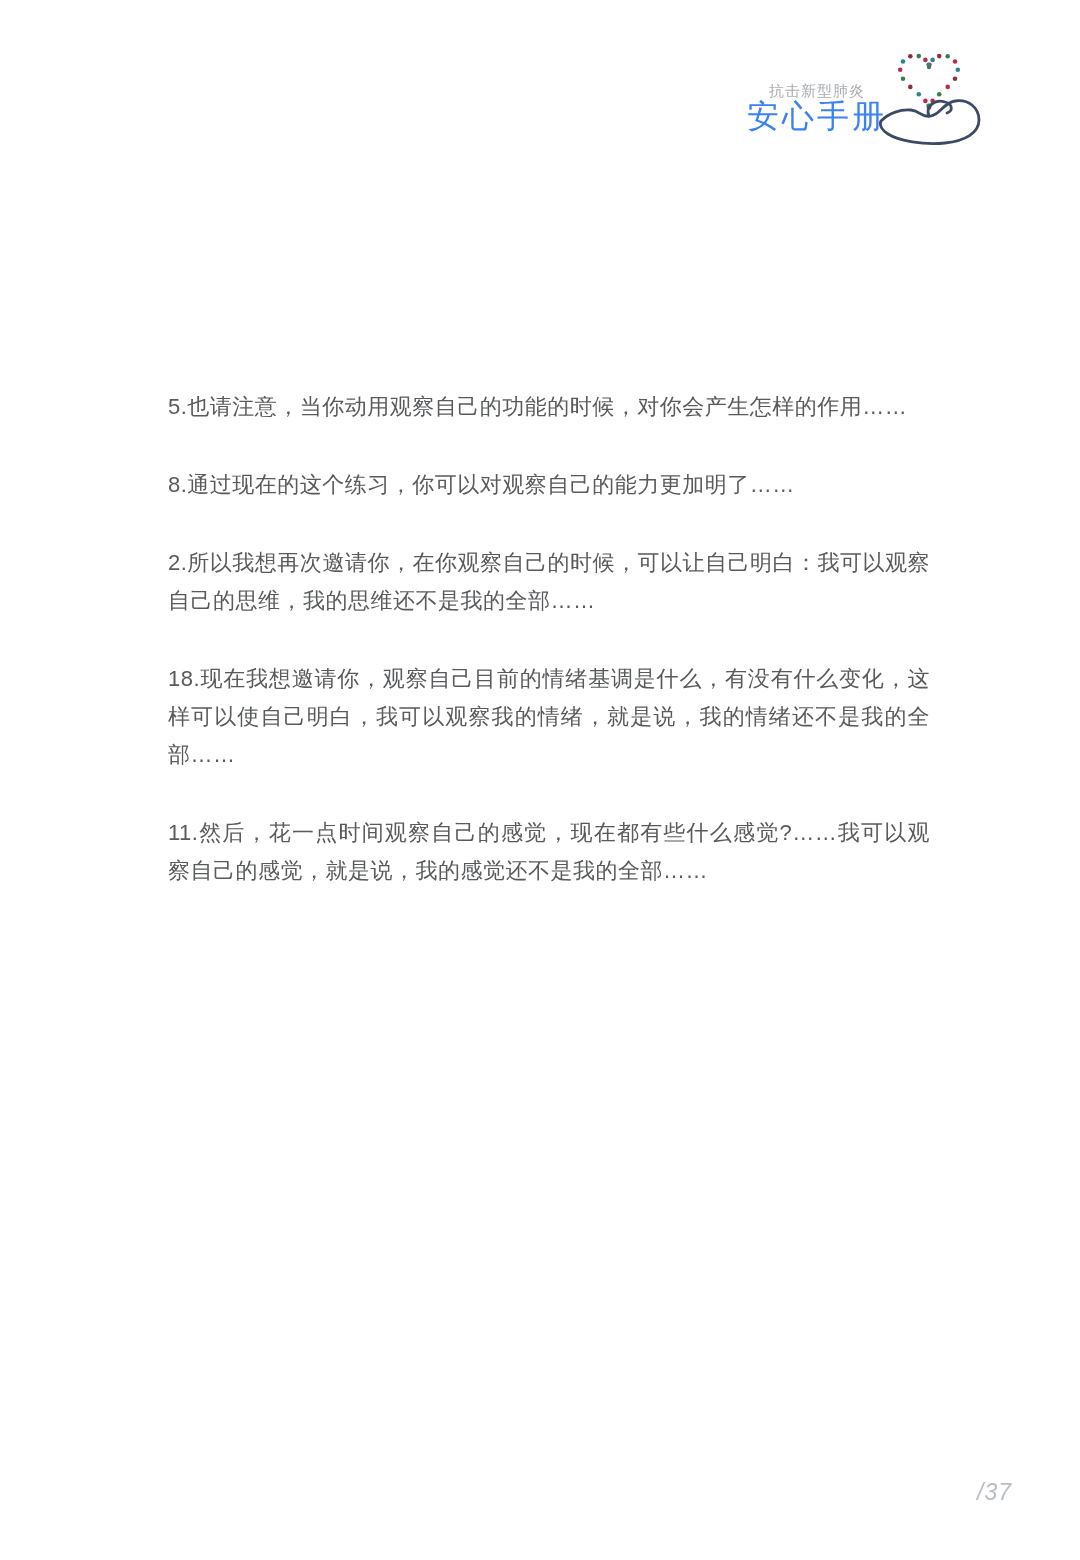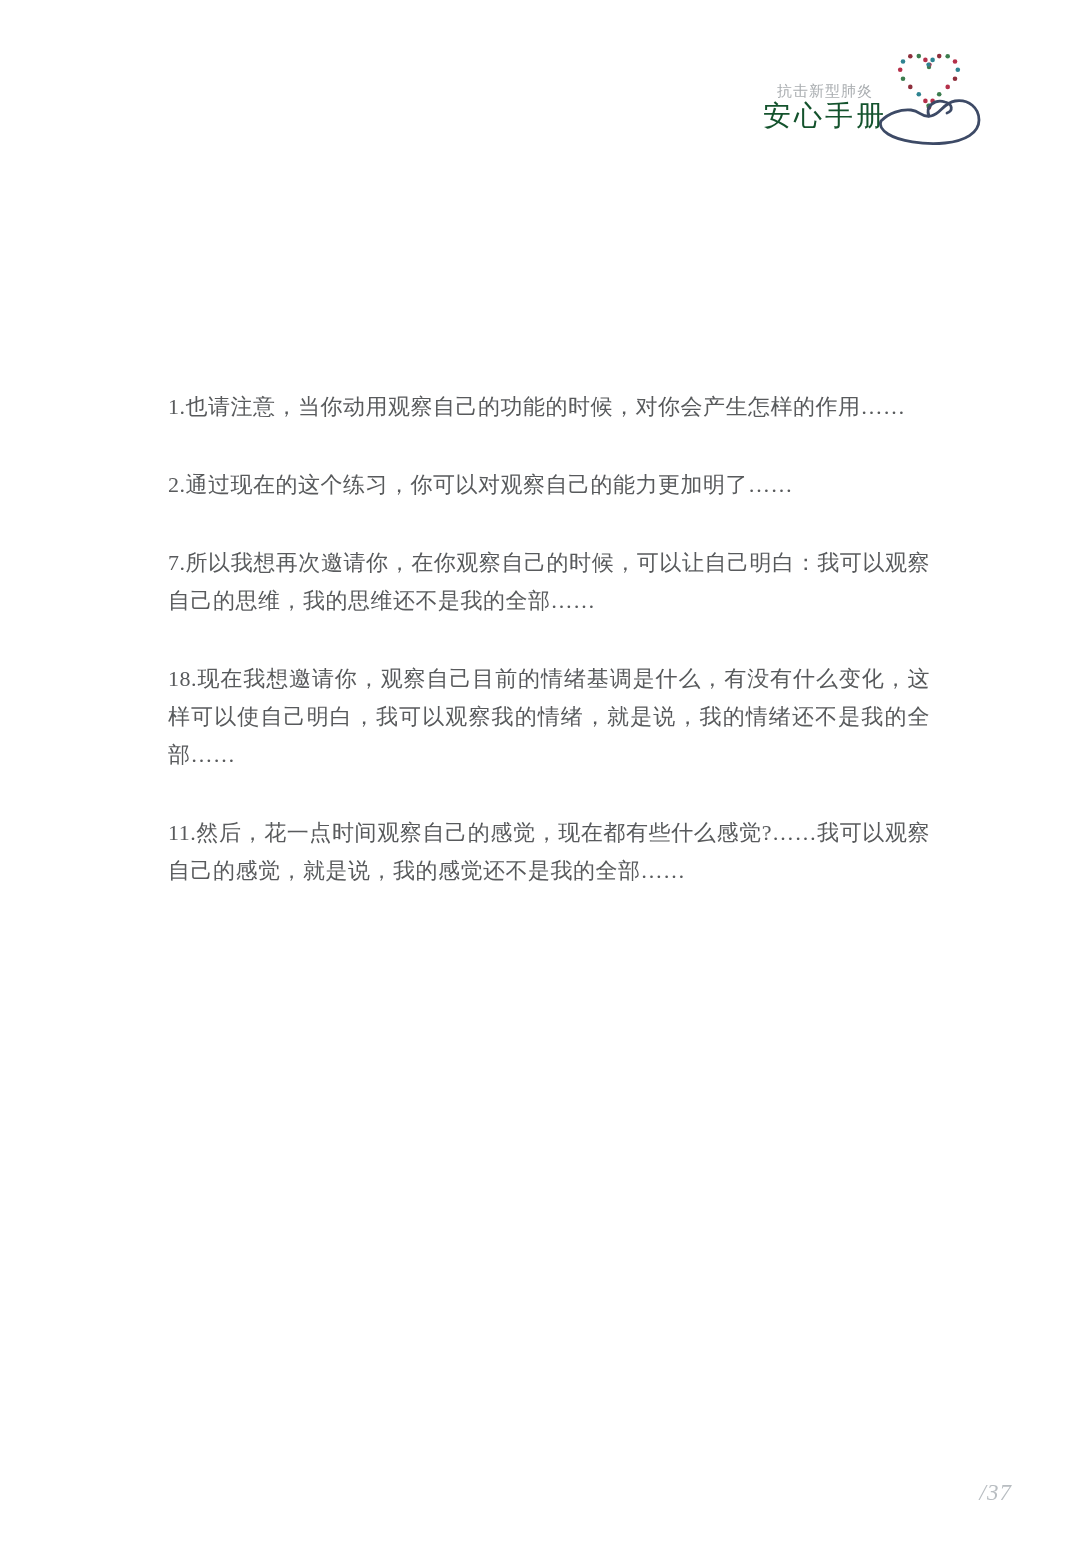--- a/index.html
+++ b/index.html
@@ -6,21 +6,21 @@
     margin: 0;
     padding: 0;
     background: #ffffff;
   }
   .page {
     position: relative;
     width: 1080px;
     height: 1560px;
     background: #ffffff;
     overflow: hidden;
-    font-family: Liberation Serif, serif;
+    font-family: Liberation Sans, sans-serif;
   }
 
   
   .header {
     position: absolute;
     top: 45px;
     right: 95px;
     display: flex;
     align-items: center;
   }
@@ -31,23 +31,23 @@
     z-index: 2;
   }
   .header-subtitle {
     font-size: 15px;
     letter-spacing: 1px;
     color: #a9adb0;
     line-height: 20px;
     white-space: nowrap;
   }
   .header-title {
-    font-size: 28px;
+    font-size: 32px;
     letter-spacing: 3px;
-    color: #14532d;
+    color: #3b82f6;
     line-height: 30px;
     white-space: nowrap;
   }
   .logo-svg {
     display: block;
   }
 
   
   .content {
     position: absolute;
@@ -120,22 +120,22 @@
       </g>
 
       <g fill="none" stroke="#3d4a66" stroke-width="2.8" stroke-linecap="round" stroke-linejoin="round">
         <path d="M8,76 C16,68 28,64 38,65 C48,66 48,73 58,71 C68,69 70,58 82,56 C96,54 106,63 106,75 C106,88 92,96 72,98 C50,100 26,96 15,89 C9,85 6,80 8,76 Z"></path>
         <path d="M56,71 C52,61 62,54 72,57 C80,59 80,66 74,68"></path>
       </g>
     </svg>
   </div>
 
   <div class="content">
-    <p>1.也请注意，当你动用观察自己的功能的时候，对你会产生怎样的作用……</p>
-    <p>2.通过现在的这个练习，你可以对观察自己的能力更加明了……</p>
-    <p>7.所以我想再次邀请你，在你观察自己的时候，可以让自己明白：我可以观察自己的思维，我的思维还不是我的全部……</p>
+    <p>5.也请注意，当你动用观察自己的功能的时候，对你会产生怎样的作用……</p>
+    <p>8.通过现在的这个练习，你可以对观察自己的能力更加明了……</p>
+    <p>2.所以我想再次邀请你，在你观察自己的时候，可以让自己明白：我可以观察自己的思维，我的思维还不是我的全部……</p>
     <p>18.现在我想邀请你，观察自己目前的情绪基调是什么，有没有什么变化，这样可以使自己明白，我可以观察我的情绪，就是说，我的情绪还不是我的全部……</p>
     <p>11.然后，花一点时间观察自己的感觉，现在都有些什么感觉?……我可以观察自己的感觉，就是说，我的感觉还不是我的全部……</p>
   </div>
 
   <div class="page-number">/37</div>
 
 </div>
 
 </body></html>

